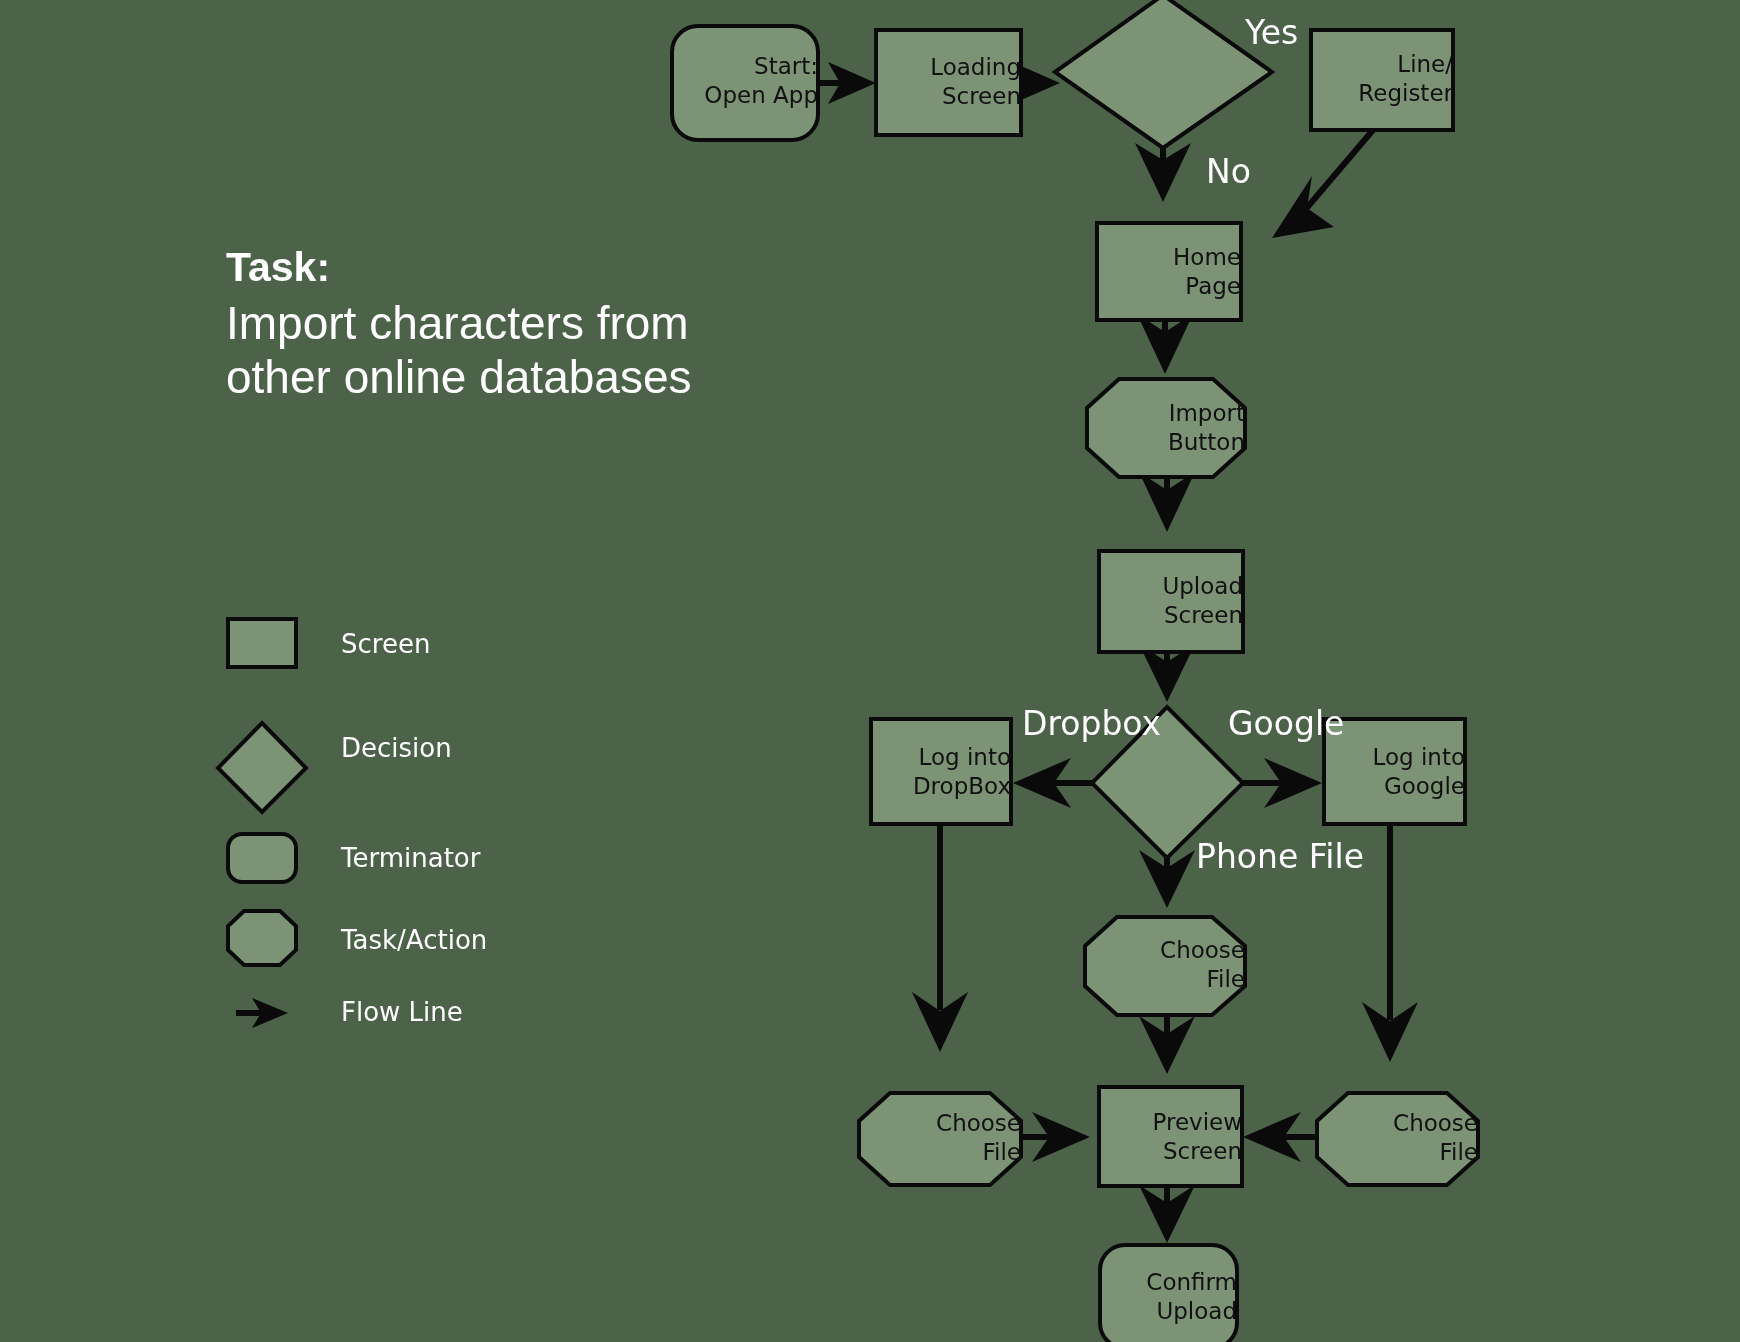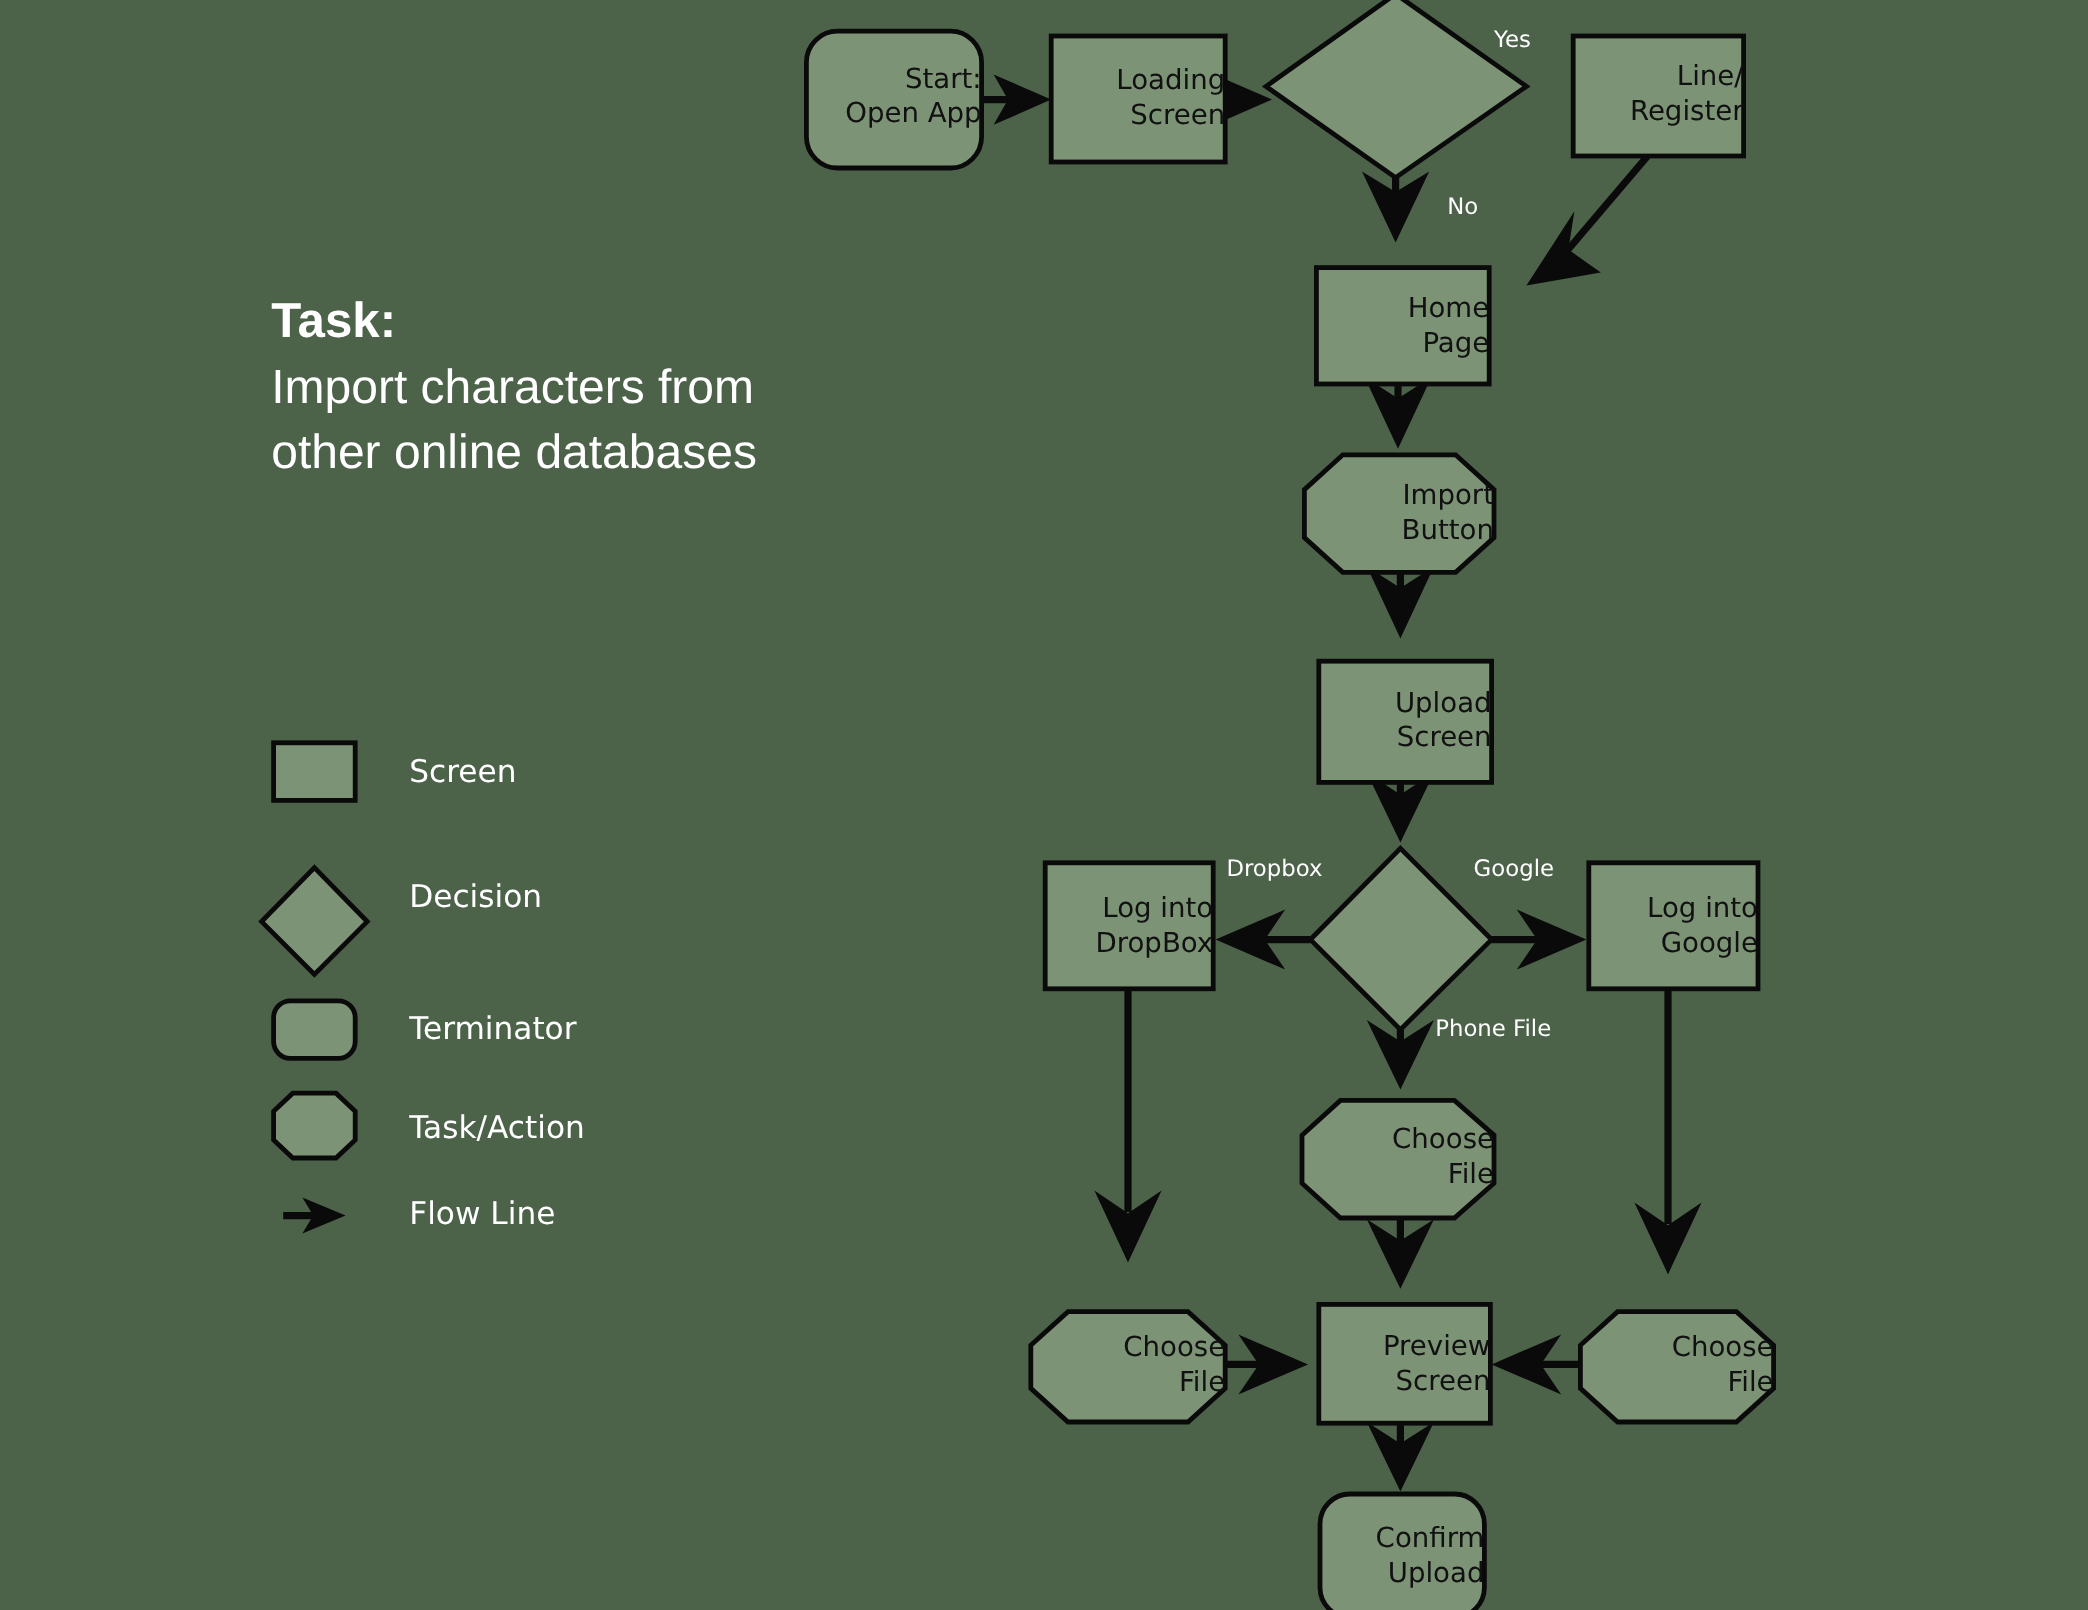--- a/index.html
+++ b/index.html
@@ -39,21 +39,21 @@
     font-size: 23px;
     line-height: 29px;
     text-align: right;
     white-space: pre-line;
     pointer-events: none;
   }
   .edge-label {
     position: absolute;
     color: #ffffff;
     font-family: "DejaVu Sans", sans-serif;
-    font-size: 19px;
+    font-size: 33px;
     line-height: 34px;
     white-space: nowrap;
   }
   .legend-label {
     position: absolute;
     color: #ffffff;
     font-family: "DejaVu Sans", sans-serif;
     font-size: 26px;
     line-height: 32px;
     white-space: nowrap;
@@ -68,21 +68,21 @@
   #task-heading {
     font-family: "Liberation Sans", sans-serif;
     font-weight: bold;
     font-size: 41px;
     line-height: 54px;
     margin: 0 0 2px 0;
   }
   #task-body {
     font-family: "Liberation Sans", sans-serif;
     font-weight: normal;
-    font-size: 40px;
+    font-size: 46px;
     line-height: 54px;
     margin: 0;
     white-space: pre-line;
   }
   .flowline { stroke: #0a0a0a; stroke-width: 6; fill: none; }
   .arrowhead { fill: #0a0a0a; }
 </style>
 </head>
 <body>
 

